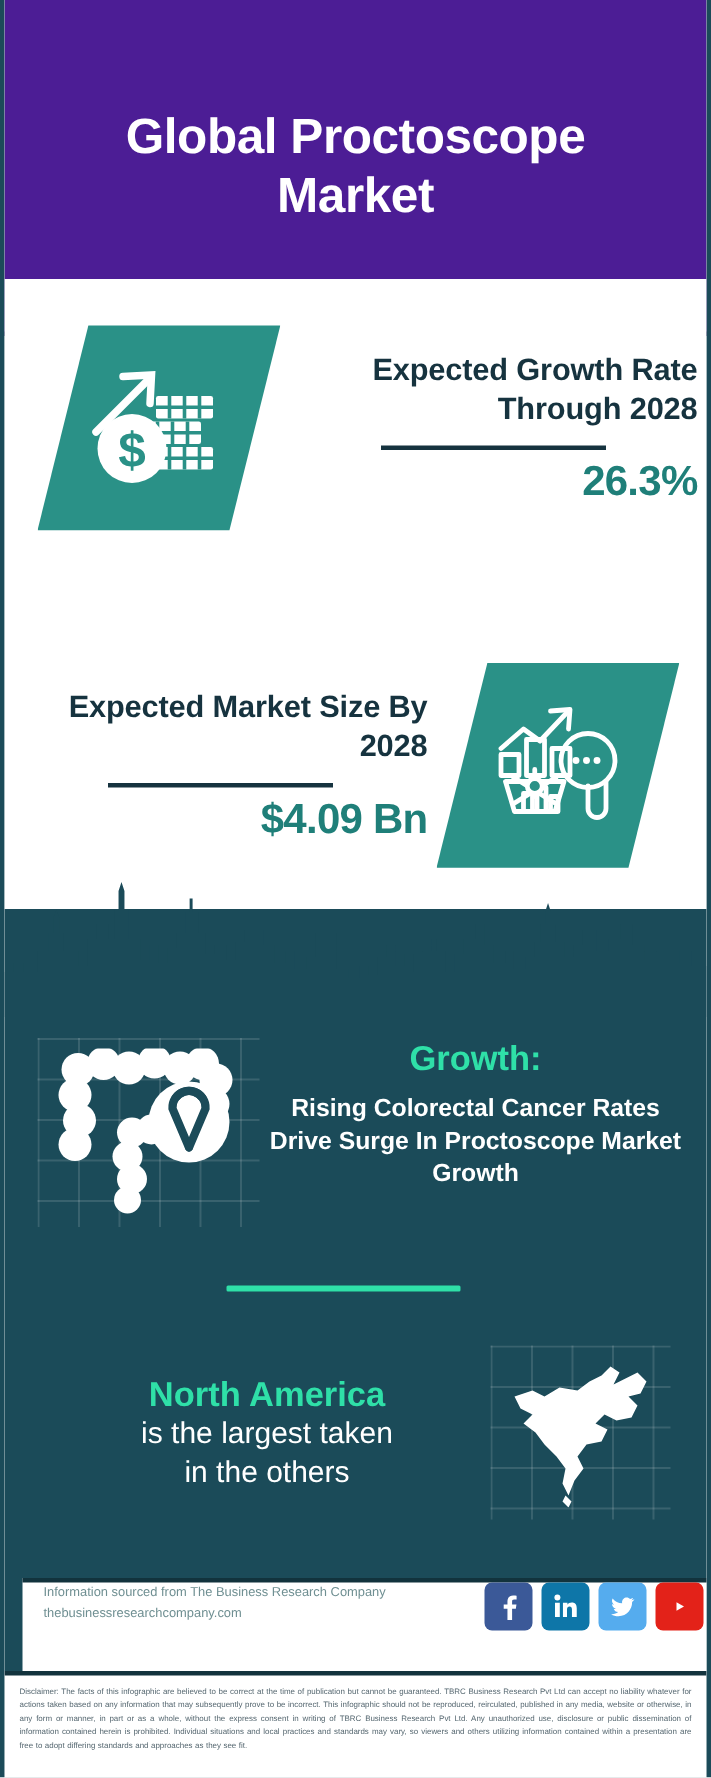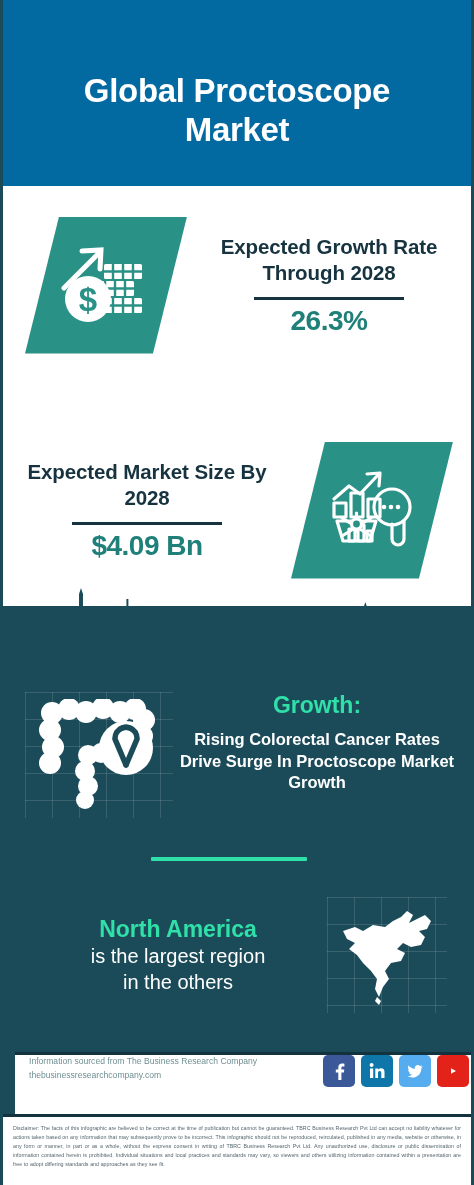--- a/index.html
+++ b/index.html
@@ -1,37 +1,37 @@
 <!DOCTYPE html>
 <html><head>
 <meta charset="utf-8">
 <style>
   html,body{margin:0;padding:0;background:#ffffff;}
   body{font-family:"Liberation Sans",sans-serif;-webkit-font-smoothing:antialiased;}
   #page{position:relative;width:474px;height:1185px;overflow:hidden;background:#ffffff;
         border-left:3px solid #1b4b59;border-right:3px solid #1b4b59;box-sizing:border-box;}
 
   
-  .header{position:absolute;left:0;top:0;width:100%;height:224px;background:#0369a1;
+  .header{position:absolute;left:0;top:0;width:100%;height:224px;background:#4c1d95;
           display:flex;align-items:center;justify-content:center;box-sizing:border-box;
           border-bottom:3px solid #12333d;}
   .header h1{margin:0;color:#ffffff;font-size:33px;line-height:1.18;font-weight:bold;
              text-align:center;letter-spacing:-.3px;padding:0 26px;}
 
   
   .white-zone{position:absolute;left:0;top:186px;width:100%;height:420px;background:#ffffff;}
 
   .row{position:absolute;display:flex;align-items:center;width:100%;box-sizing:border-box;}
 
   .shape{position:relative;width:162px;height:137px;flex:none;}
   .para{position:absolute;inset:0;background:#2a9187;
         clip-path:polygon(21% 0%,100% 0%,79% 100%,0% 100%);}
   .shape svg{position:absolute;left:50%;top:50%;transform:translate(-50%,-50%);}
 
-  .txtblk{flex:1;text-align:center;padding:0 6px;}
+  .txtblk{flex:1;text-align:right;padding:0 6px;}
   .lbl{color:#16333f;font-size:20.5px;font-weight:bold;line-height:1.26;letter-spacing:-.1px;}
   .rule{height:3px;background:#16333f;margin:11px auto 6px auto;width:150px;}
   .big{color:#1f7f79;font-size:28px;font-weight:bold;line-height:1.05;letter-spacing:-.5px;}
 
   
   .dark-zone{position:absolute;left:0;top:606px;width:100%;bottom:0;background:#1b4b59;}
   .skyline{position:absolute;left:0;top:586px;width:100%;height:92px;}
   .skyline svg{display:block;width:100%;height:100%;}
 
   .grid-ico{position:relative;flex:none;}
@@ -191,21 +191,21 @@
       <div class="drv-title">Growth:</div>
       <div class="drv-body">Rising Colorectal Cancer Rates Drive Surge In Proctoscope Market Growth</div>
     </div>
   </div>
 
   <div class="divider"></div>
 
   <div class="row" style="top:895px;height:120px;">
     <div style="flex:1;text-align:center;padding-left:26px;">
       <div class="reg-title">North America</div>
-      <div class="reg-body">is the largest region</div>
+      <div class="reg-body">is the largest taken</div>
       <div class="reg-body">in the others</div>
     </div>
     <div class="grid-ico" style="width:120px;height:116px;margin-right:24px;">
       <div class="grid"></div>
       <svg width="108" height="100" viewBox="0 0 108 100">
         <path fill="#ffffff" d="M10 26 L22 22 L30 26 L40 20 L52 22 L60 16 L68 12 L74 6 L80 10
           L76 18 L84 14 L92 10 L98 16 L94 24 L86 26 L92 32 L88 40 L78 42 L70 38 L64 44
           L72 48 L68 56 L58 58 L52 66 L56 74 L50 82 L46 92 L42 84 L44 74 L38 66 L30 58
           L24 50 L16 44 L22 38 L14 34 Z"></path>
         <path fill="#ffffff" d="M44 92 L48 96 L46 100 L42 96 Z"></path>

